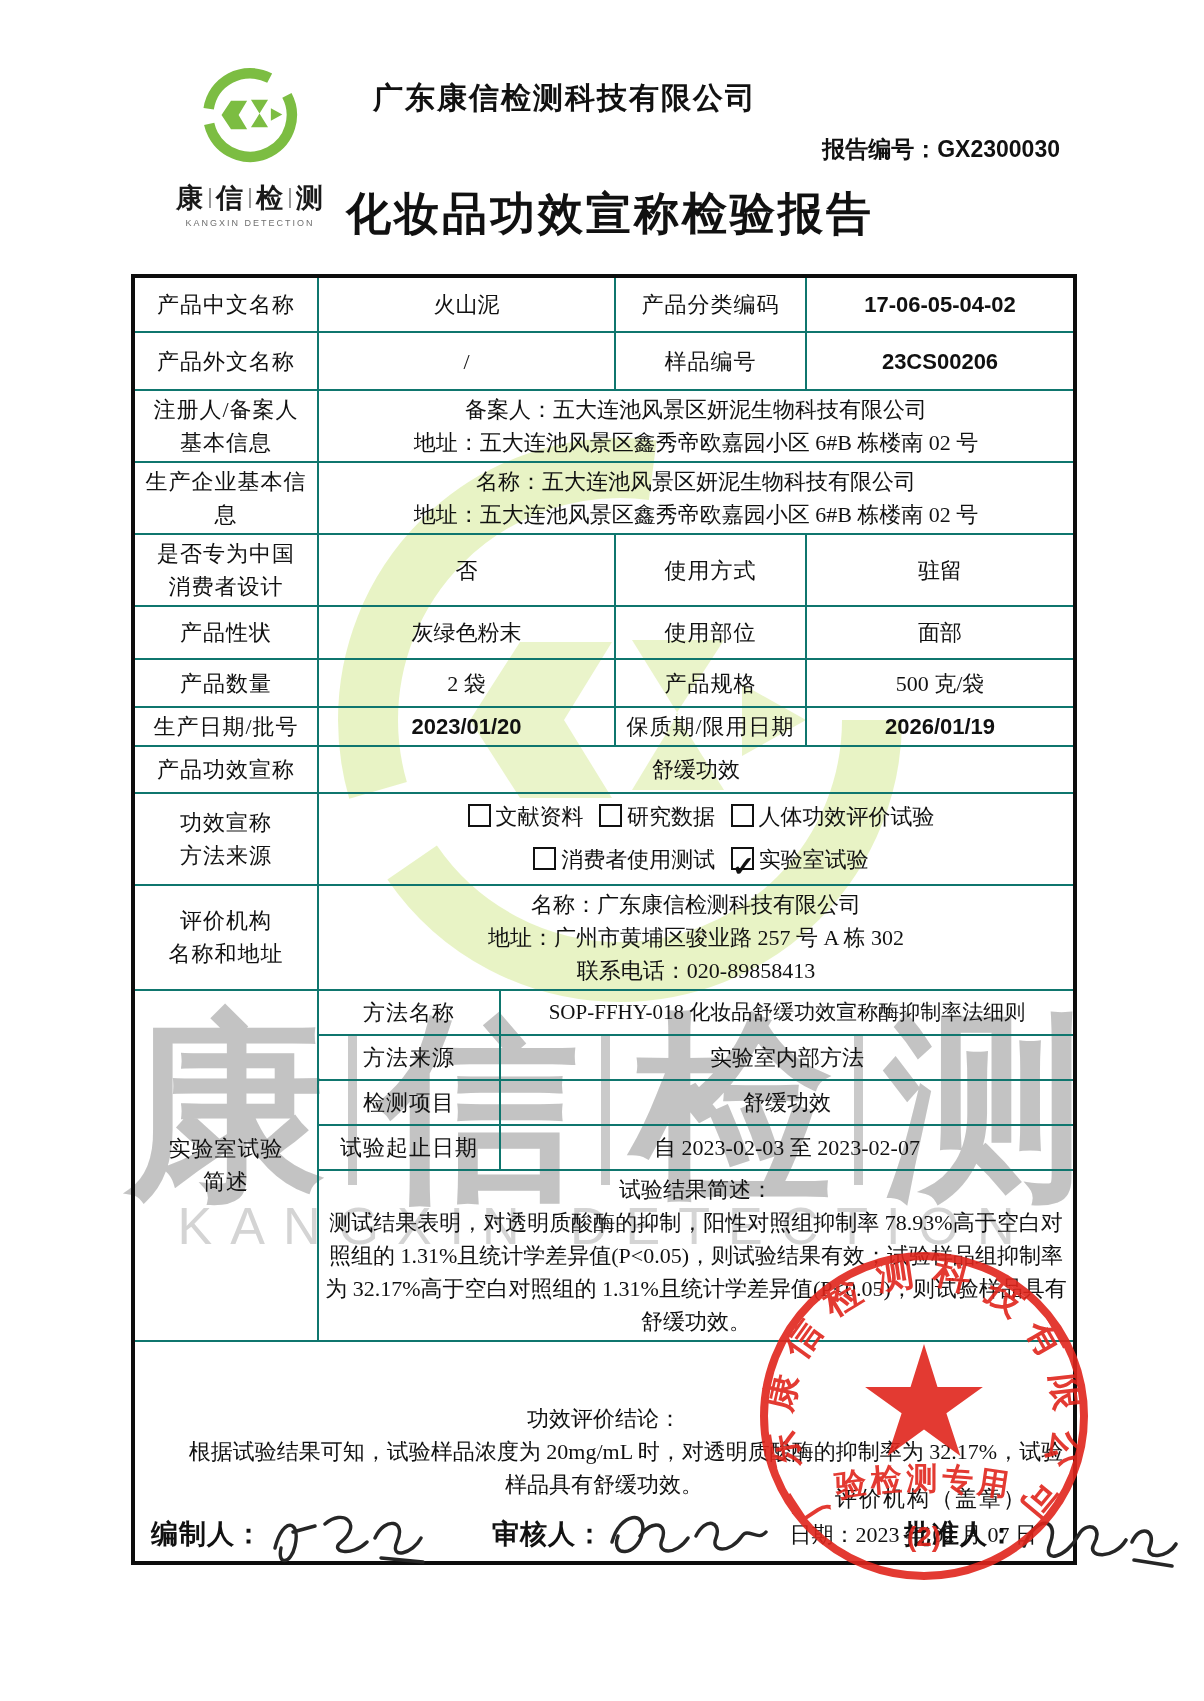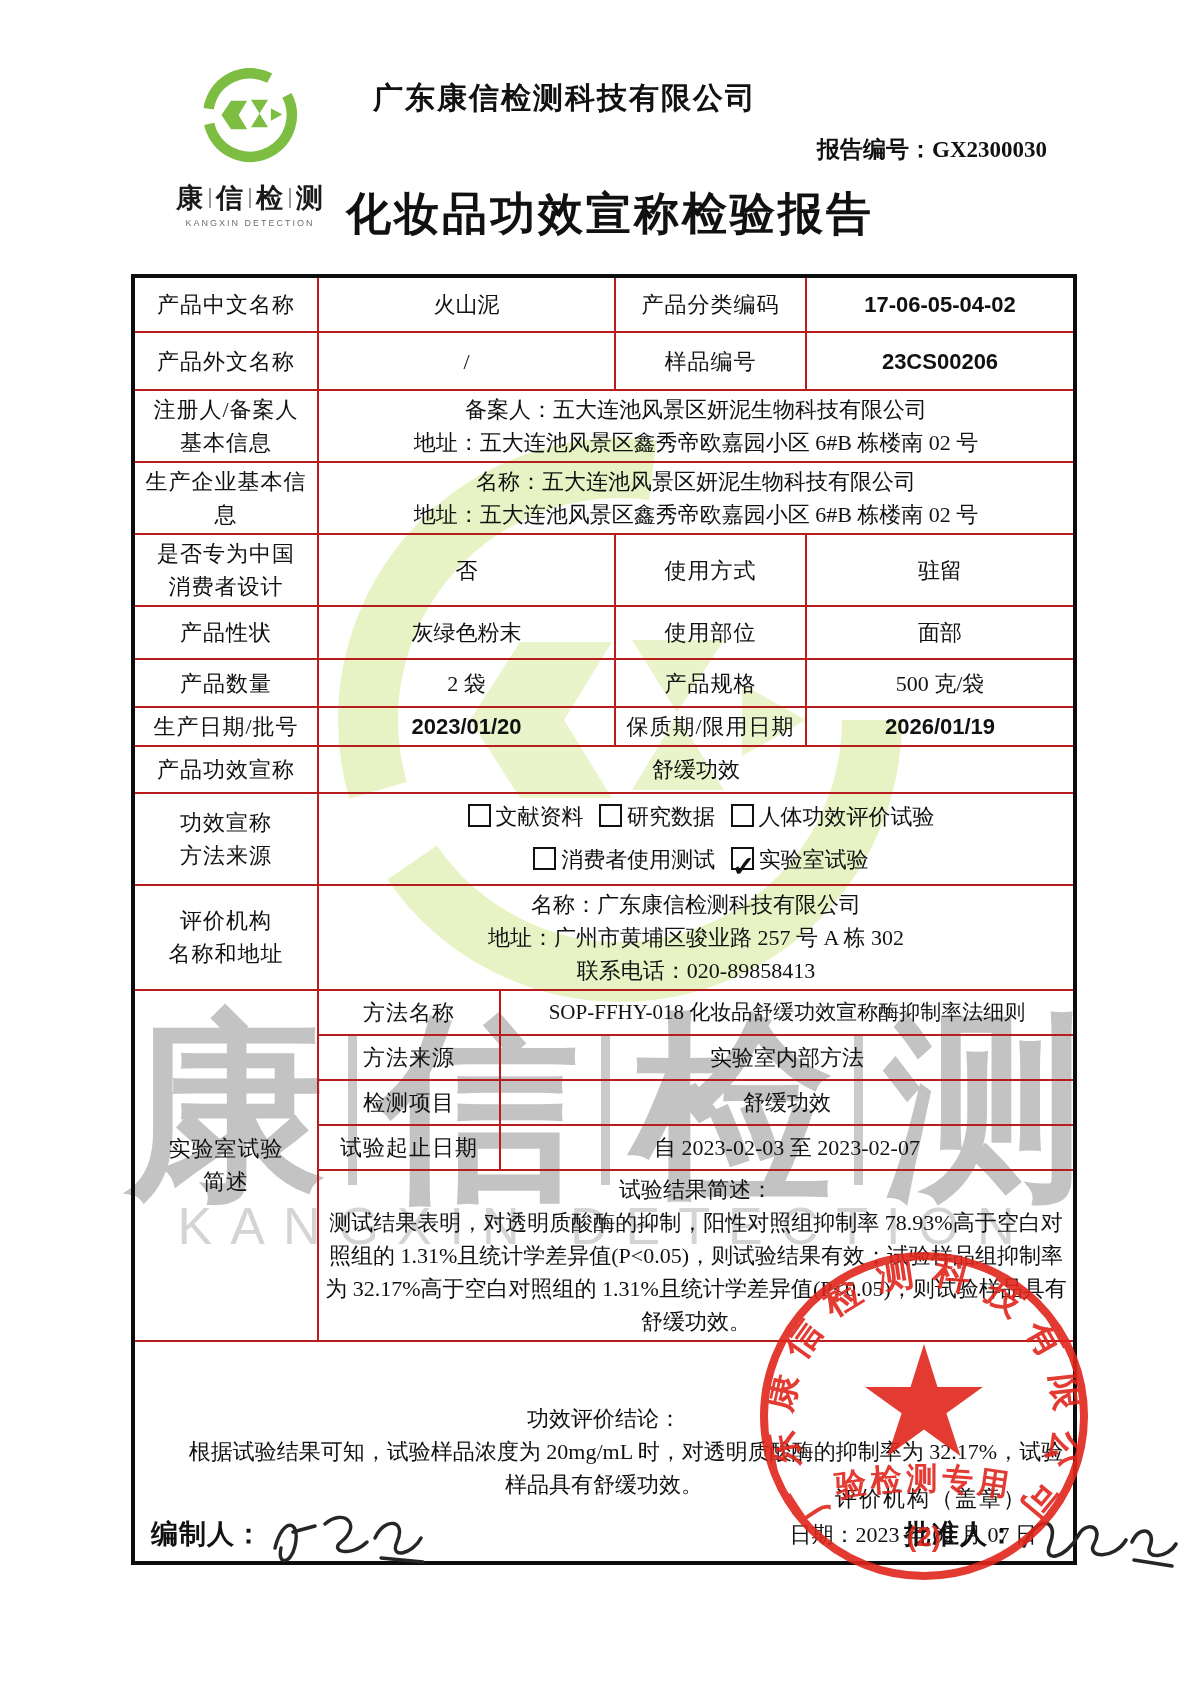--- a/index.html
+++ b/index.html
@@ -6,36 +6,36 @@
   .page{position:relative;width:1204px;height:1701px;background:#ffffff;overflow:hidden;
         font-family:"Liberation Serif",serif;color:#111;}
   
   .logo-wrap{position:absolute;left:160px;top:58px;width:180px;text-align:center;z-index:3;}
   .logo-cn{font-family:"Liberation Sans",sans-serif;font-weight:700;font-size:27px;letter-spacing:1px;
            display:flex;align-items:center;justify-content:center;gap:5px;color:#1a1a1a;margin-top:4px;}
   .logo-cn .sep{width:2px;height:20px;background:#9a9a9a;display:inline-block;}
   .logo-en{font-family:"Liberation Sans",sans-serif;font-size:9px;letter-spacing:2px;color:#6f6f6f;margin-top:2px;}
   .company-name{position:absolute;left:0;top:78px;width:1130px;text-align:center;
                 font-family:"Liberation Sans",sans-serif;font-weight:700;font-size:30px;letter-spacing:2px;z-index:3;}
-  .report-no{position:absolute;right:157px;top:134px;font-family:Liberation Serif, serif;
+  .report-no{position:absolute;right:144px;top:134px;font-family:Liberation Sans, sans-serif;
              font-weight:700;font-size:23px;z-index:3;}
   .doc-title{position:absolute;left:0;top:184px;width:1220px;text-align:center;
              font-family:"Liberation Sans",sans-serif;font-weight:700;font-size:45px;letter-spacing:3px;z-index:3;}
   
   .wm-green{position:absolute;left:292px;top:392px;z-index:1;}
   .wm-gray{position:absolute;left:100px;top:975px;width:1010px;z-index:1;
            display:flex;align-items:center;justify-content:center;gap:22px;
            font-family:"Liberation Sans",sans-serif;font-weight:700;font-size:200px;color:#b5b5b5;opacity:.8;}
   .wm-gray .sep{width:9px;height:150px;background:#bdbdbd;display:inline-block;}
   .wm-latin{position:absolute;left:110px;top:1196px;width:990px;text-align:center;z-index:1;
             font-family:"Liberation Sans",sans-serif;font-size:52px;letter-spacing:18px;color:#d4d4d4;}
   
   table.report{position:absolute;left:131px;top:274px;width:944px;border-collapse:collapse;
                border:4px solid #0d0d0d;table-layout:fixed;z-index:2;background:transparent;}
-  table.report td{border:2px solid #b91c1c;padding:2px 6px;text-align:center;vertical-align:middle;
+  table.report td{border:2px solid #0f766e;padding:2px 6px;text-align:center;vertical-align:middle;
                   font-size:22px;line-height:1.5;}
   td.lbl{letter-spacing:1px;}
   .pre{white-space:pre-line;}
   td.leftcell{text-align:left;padding:4px 16px;}
   .val{font-family:"Liberation Sans",sans-serif;font-weight:600;}
   .cbline{line-height:1.95;}
   .cb{display:inline-block;width:19px;height:19px;border:2px solid #111;vertical-align:-3px;
       margin:0 5px 0 10px;position:relative;}
   .cb.checked::after{content:"✓";position:absolute;left:-1px;top:-9px;font-size:28px;font-weight:700;color:#111;}
   td.result{vertical-align:top;text-align:left;padding:14px 18px;line-height:1.85;font-size:21.5px;}
@@ -262,20 +262,29 @@
     <div class="sig-block" style="left:135px">
       <span>编制人：</span>
       <svg class="sig-svg" width="190" height="80" viewBox="0 0 190 80">
         <g fill="none" stroke="#262626" stroke-width="3.4" stroke-linecap="round">
           <path d="M12,46 C20,14 38,18 32,44 C28,62 14,64 18,46 M30,30 L52,24"></path>
           <path d="M62,22 C80,6 100,22 78,40 C66,49 88,56 104,40"></path>
           <path d="M112,36 C122,14 144,18 134,40 C126,58 150,52 158,36 M118,56 L160,60"></path>
         </g>
       </svg>
     </div>
+    <div class="sig-block" style="left:476px">
+      <span>审核人：</span>
+      <svg class="sig-svg" width="170" height="80" viewBox="0 0 170 80">
+        <g fill="none" stroke="#262626" stroke-width="3.4" stroke-linecap="round">
+          <path d="M8,40 C16,10 44,8 38,32 C33,54 6,56 14,34 M36,34 C50,16 64,22 58,38 C52,52 72,54 84,36"></path>
+          <path d="M92,34 C102,14 118,20 112,36 C106,50 126,52 138,34 C144,25 154,40 162,30"></path>
+        </g>
+      </svg>
+    </div>
     <div class="sig-block" style="left:888px">
       <span>批准人：</span>
       <svg class="sig-svg" width="170" height="84" viewBox="0 0 170 84">
         <g fill="none" stroke="#262626" stroke-width="3.6" stroke-linecap="round">
           <path d="M8,44 C20,12 44,16 34,42 C26,62 50,56 62,34 C70,18 88,24 78,42 C70,56 98,58 110,38"></path>
           <path d="M116,40 C124,22 140,28 134,44 C128,58 152,56 160,42 M118,58 L156,64"></path>
         </g>
       </svg>
     </div>
   </div>

